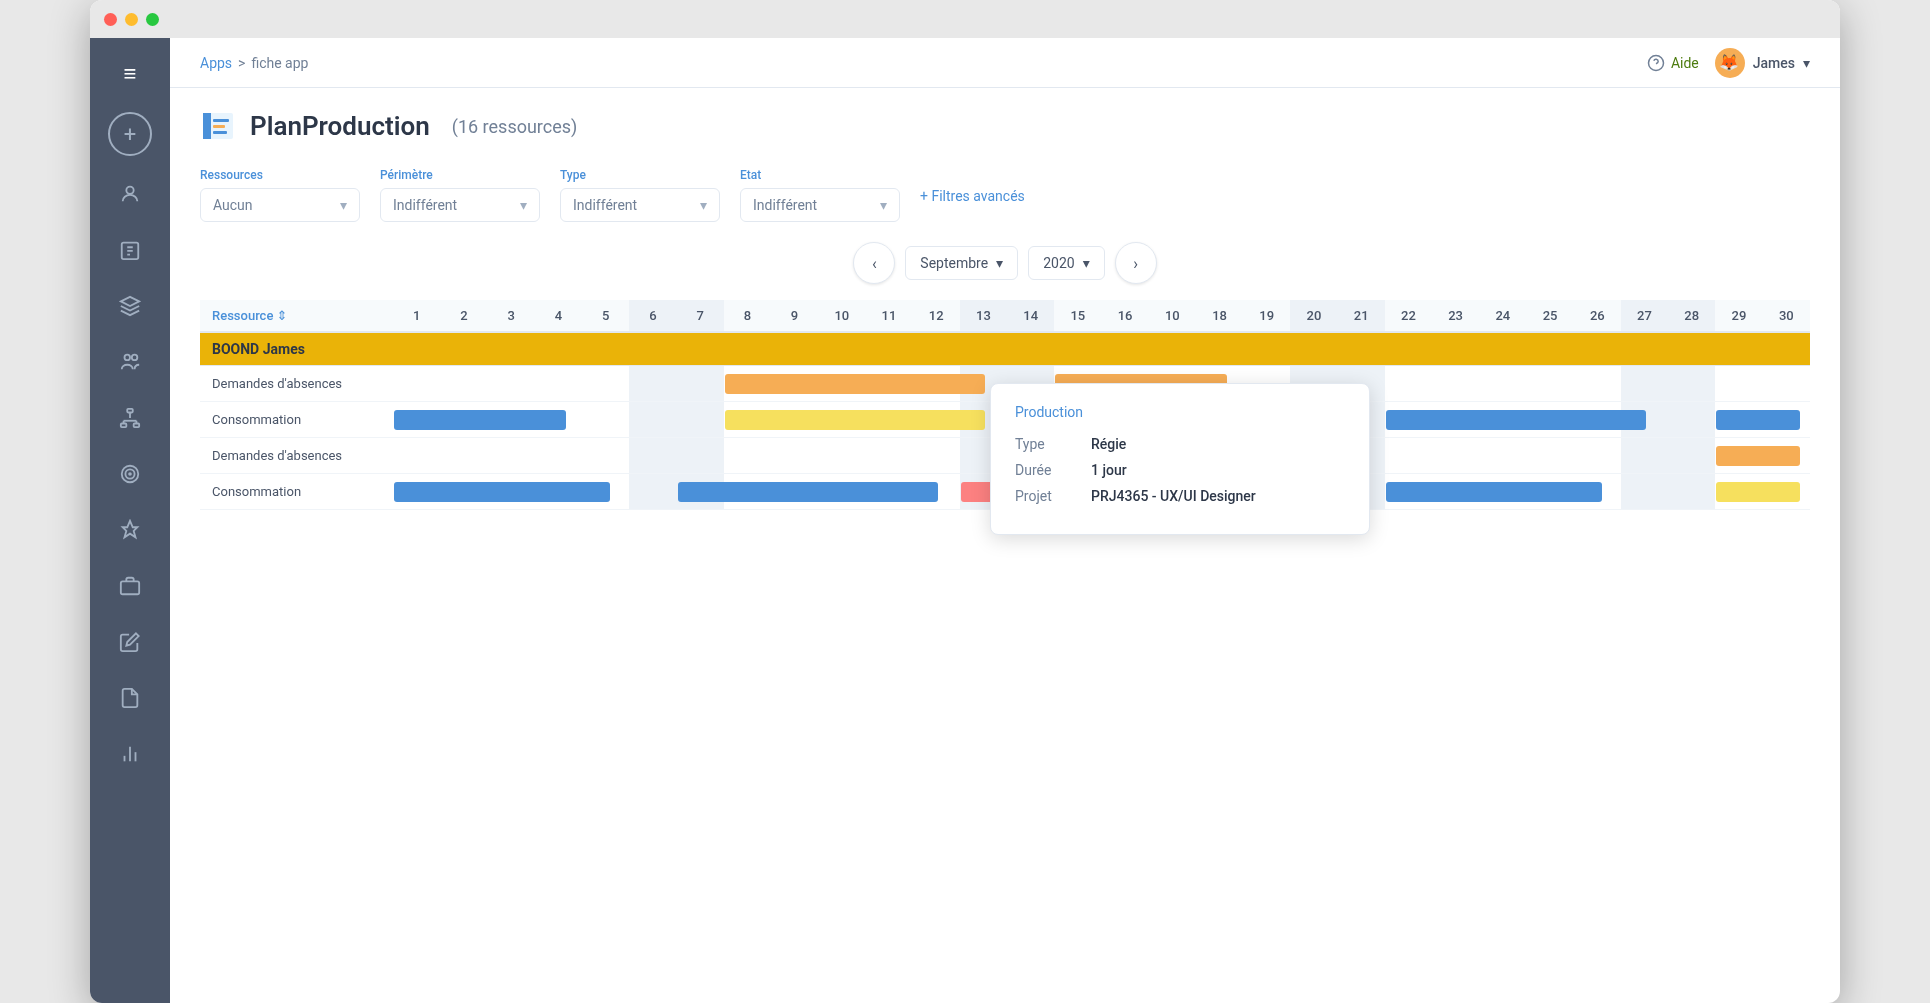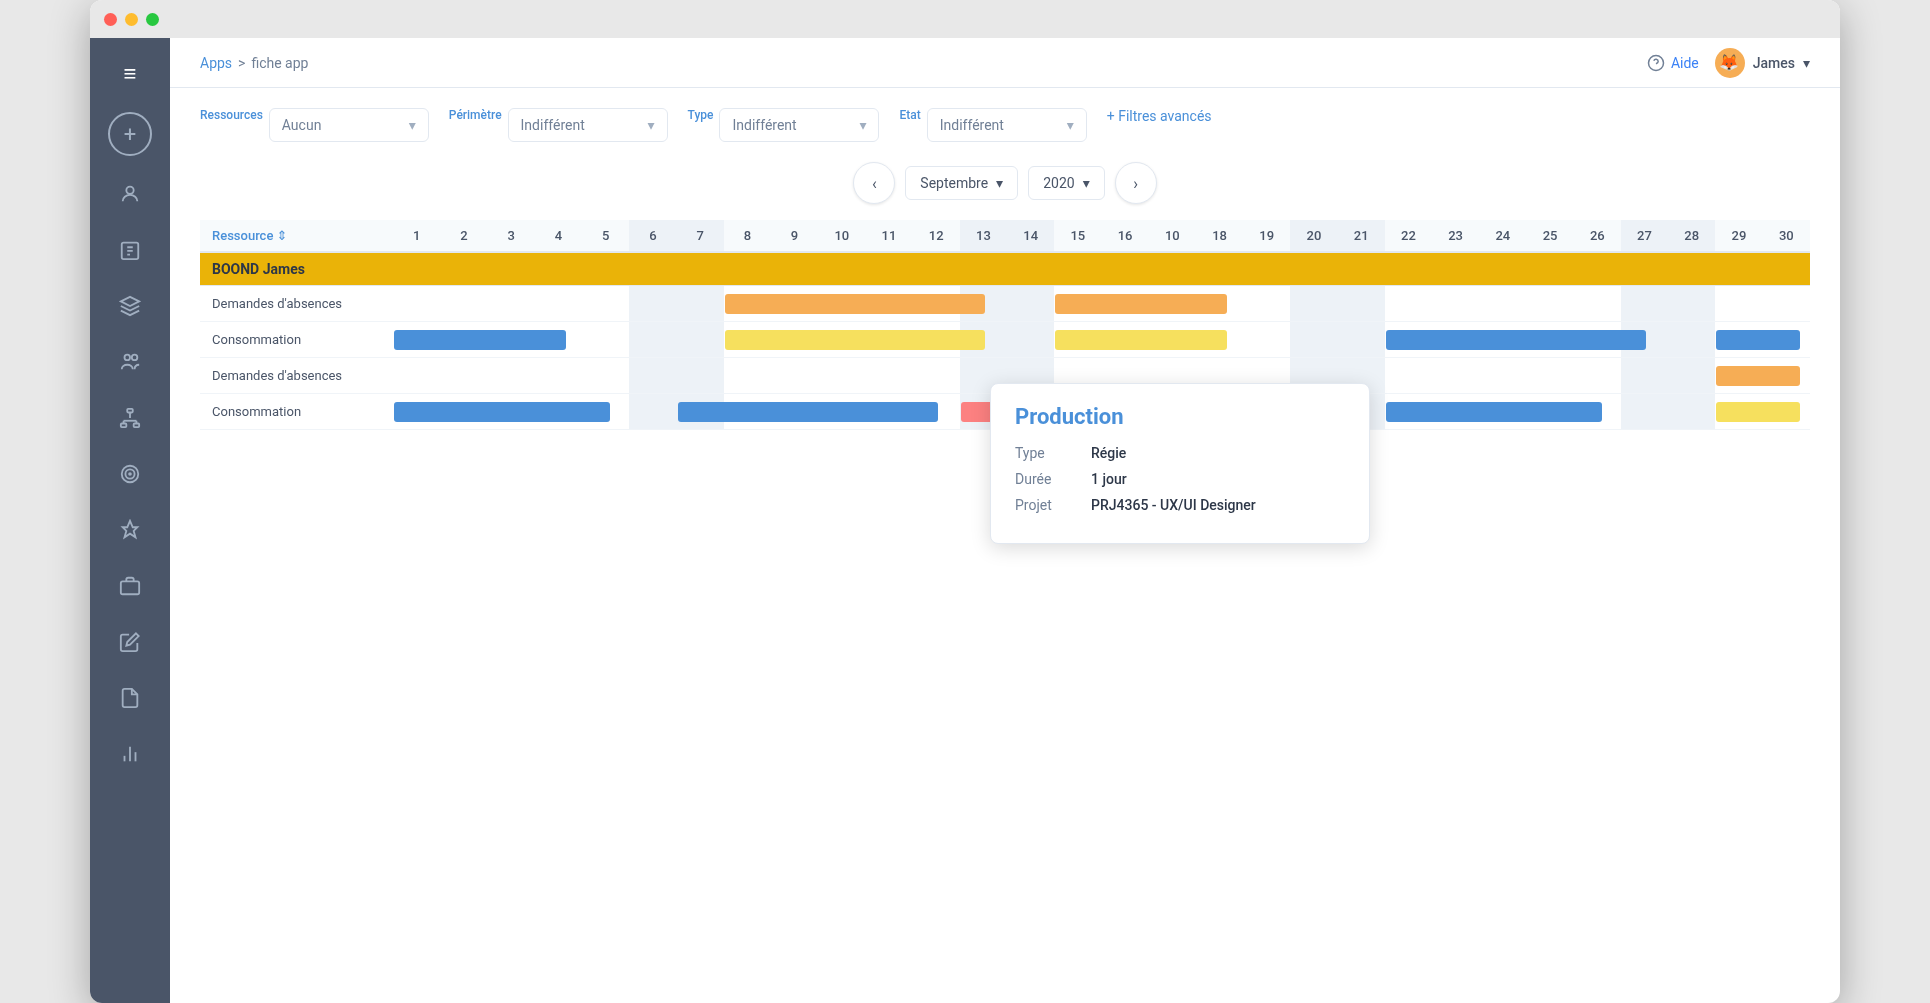--- a/index.html
+++ b/index.html
@@ -21,35 +21,35 @@
     .sidebar-item.menu { color: #fff; font-size: 22px; }
     .sidebar-add { width: 44px; height: 44px; border-radius: 50%; border: 2px solid #a0aec0; display: flex; align-items: center; justify-content: center; color: #a0aec0; font-size: 22px; cursor: pointer; margin: 8px 0; }
     
     
     .main { flex: 1; overflow: hidden; display: flex; flex-direction: column; border-radius: 30px; }
     
     
     .top-bar { display: flex; align-items: center; justify-content: space-between; padding: 0 30px; height: 50px; border-bottom: 1px solid #e2e8f0; }
     .breadcrumb { display: flex; align-items: center; gap: 6px; font-size: 14px; color: #4a90d9; }
     .top-actions { display: flex; align-items: center; gap: 16px; }
-    .help-btn { display: flex; align-items: center; gap: 6px; color: #3b82f6; font-size: 14px; cursor: pointer; }
+    .help-btn { display: flex; align-items: center; gap: 6px; color: #4d7c0f; font-size: 14px; cursor: pointer; }
     .user-btn { display: flex; align-items: center; gap: 8px; color: #4a5568; font-size: 14px; cursor: pointer; font-weight: 500; }
     .avatar-fox { width: 30px; height: 30px; background: #f6ad55; border-radius: 50%; display: flex; align-items: center; justify-content: center; font-size: 16px; }
     
     
     .page-content { padding: 20px 30px; flex: 1; overflow: hidden; position: relative; }
     
     .page-title-row { display: flex; align-items: center; gap: 14px; margin-bottom: 24px; }
     .page-icon { width: 36px; height: 36px; display: flex; align-items: center; justify-content: center; }
     .page-title { font-size: 26px; font-weight: 600; color: #2d3748; }
     .page-subtitle { font-size: 18px; color: #718096; font-weight: 400; margin-left: 8px; }
     
     
     .filters-row { display: flex; align-items: flex-end; gap: 20px; margin-bottom: 20px; }
-    .filter-group { display: flex; gap: 6px; }
+    .filter-group { display: flex; flex-direction: column; gap: 6px; }
     .filter-label { font-size: 12px; color: #4a90d9; font-weight: 500; }
     .filter-select { display: flex; align-items: center; border: 1px solid #e2e8f0; border-radius: 6px; padding: 8px 12px; background: #fff; font-size: 14px; color: #718096; gap: 8px; cursor: pointer; min-width: 160px; }
     .filter-select .chevron { margin-left: auto; color: #a0aec0; }
     .filter-advanced { color: #4a90d9; font-size: 14px; cursor: pointer; margin-bottom: 18px; white-space: nowrap; }
     
     
     .cal-nav { display: flex; align-items: center; gap: 10px; margin-bottom: 16px; justify-content: center; }
     .cal-nav-btn { width: 42px; height: 42px; border-radius: 50%; border: 1px solid #e2e8f0; background: #fff; display: flex; align-items: center; justify-content: center; cursor: pointer; font-size: 16px; color: #4a5568; box-shadow: 0 1px 3px rgba(0,0,0,0.1); }
     .cal-nav-select { border: 1px solid #e2e8f0; border-radius: 6px; padding: 8px 14px; font-size: 14px; color: #4a5568; background: #fff; cursor: pointer; display: flex; align-items: center; gap: 8px; }
     
@@ -70,21 +70,21 @@
     .bar-cell { padding: 2px 2px; position: relative; }
     
     .gantt-bar { height: 20px; border-radius: 3px; display: block; }
     .bar-blue { background: #4a90d9; }
     .bar-orange { background: #f6ad55; }
     .bar-yellow { background: #f6e05e; }
     .bar-red { background: #fc8181; }
     
     
     .popup { position: absolute; top: 295px; left: 820px; width: 380px; background: #fff; border-radius: 8px; box-shadow: 0 4px 20px rgba(0,0,0,0.15); padding: 20px 24px; z-index: 100; border: 1px solid #e2e8f0; }
-    .popup-title { font-size: 22px; font-weight: 700; color: #4a90d9; margin-bottom: 16px; }
+    .popup-title { font-size: 14px; font-weight: 400; color: #4a90d9; margin-bottom: 16px; }
     .popup-row { display: flex; align-items: flex-start; margin-bottom: 10px; gap: 16px; }
     .popup-label { font-size: 14px; color: #718096; min-width: 60px; }
     .popup-value { font-size: 14px; color: #2d3748; font-weight: 500; }
     
     
     .weekend-cell { background: #edf2f7; }
   </style>
 </head>
 <body>
 
@@ -204,20 +204,33 @@
           <div class="user-btn">
             <div class="avatar-fox">🦊</div>
             <span>James</span>
             <span>▾</span>
           </div>
         </div>
       </div>
 
       <div class="page-content">
 
+        <div class="page-title-row">
+          <div class="page-icon">
+            <svg width="34" height="34" viewBox="0 0 34 34">
+                <rect x="2" y="4" width="30" height="26" rx="2" fill="#e8f4fd"></rect>
+                <rect x="2" y="4" width="8" height="26" fill="#4a90d9"></rect>
+                <rect x="12" y="10" width="16" height="3" rx="1" fill="#4a90d9"></rect>
+                <rect x="12" y="16" width="12" height="3" rx="1" fill="#f6ad55"></rect>
+                <rect x="12" y="22" width="14" height="3" rx="1" fill="#4a90d9"></rect>
+              </svg>
+          </div>
+          <span class="page-title">PlanProduction</span>
+          <span class="page-subtitle">(16 ressources)</span>
+        </div>
 
         <div class="filters-row">
           <div class="filter-group">
             <span class="filter-label">Ressources</span>
             <div class="filter-select">
               <span>Aucun</span>
               <span class="chevron">▾</span>
             </div>
           </div>
           <div class="filter-group">

